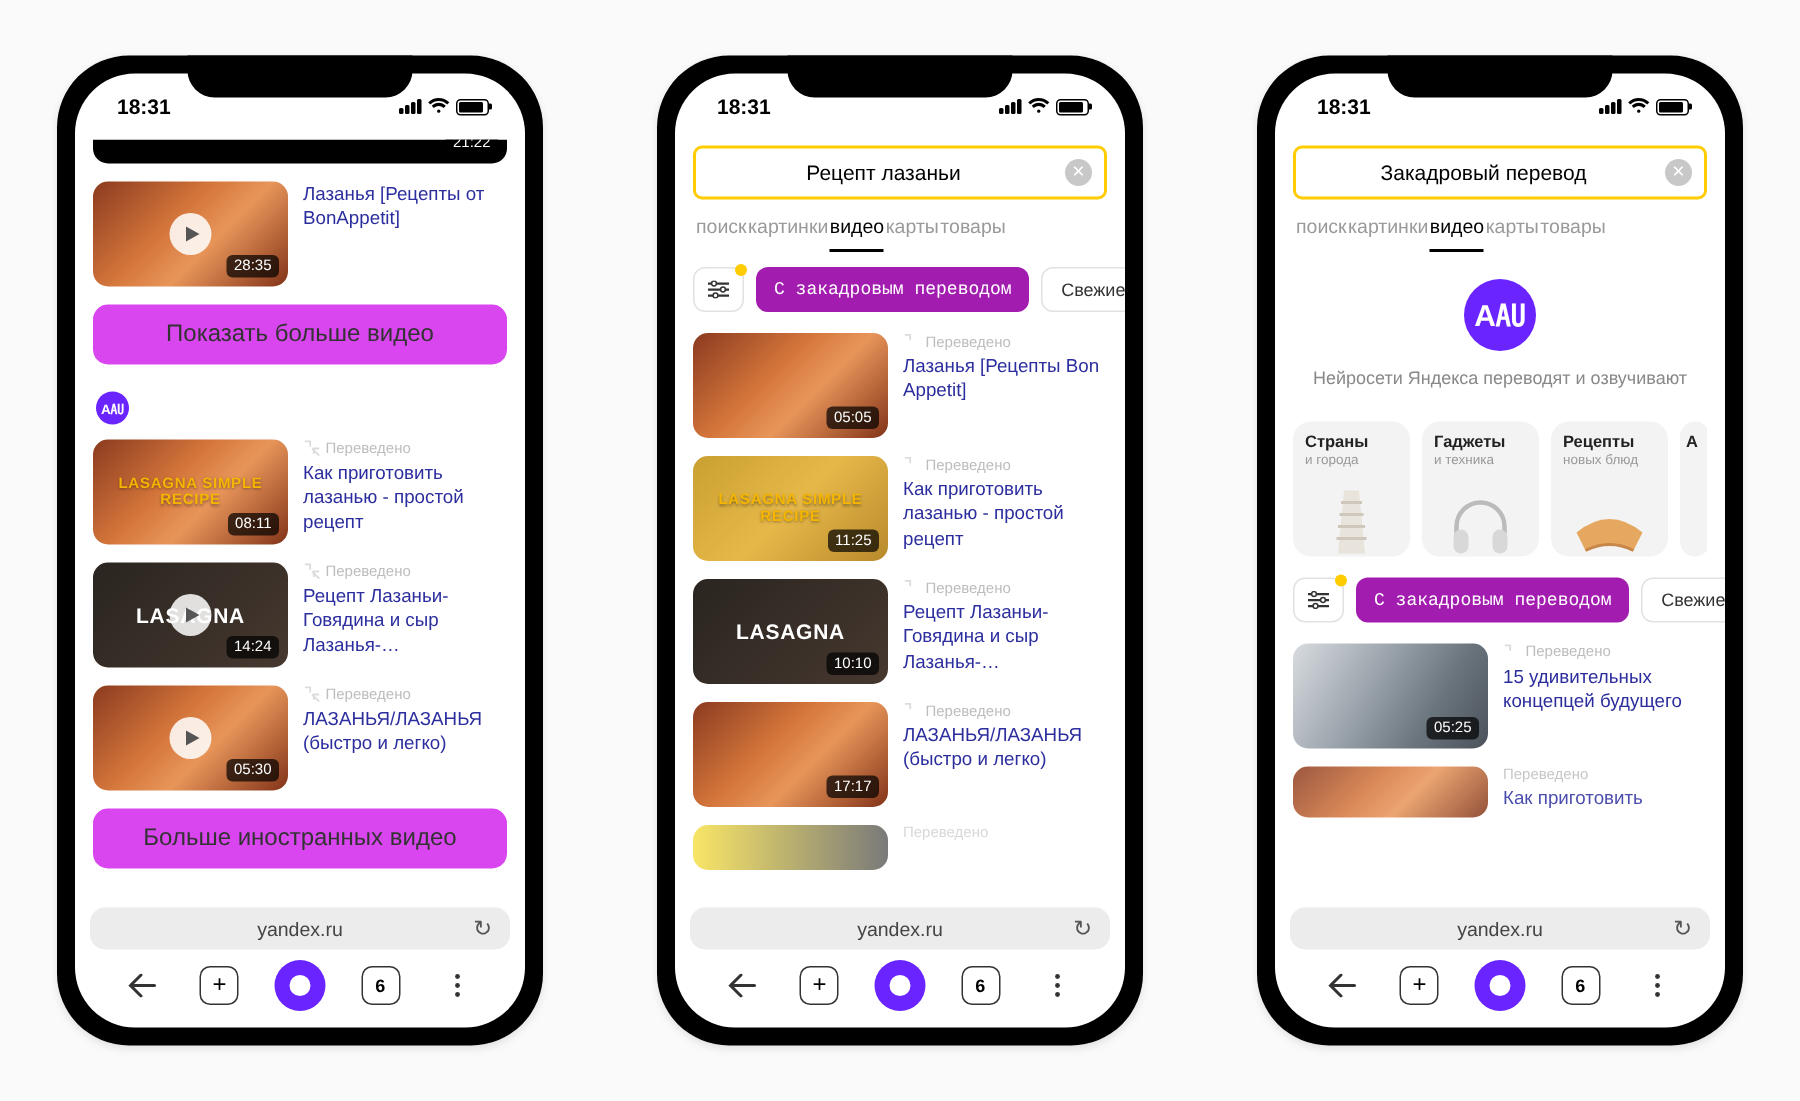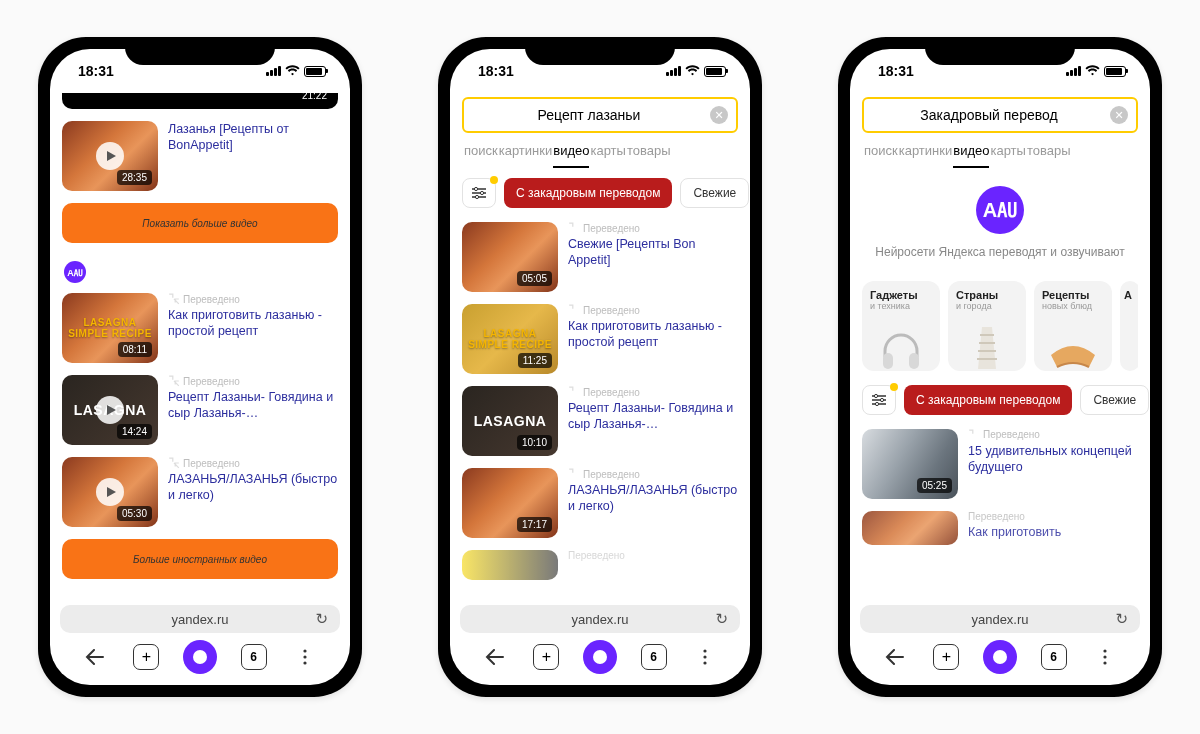--- a/index.html
+++ b/index.html
@@ -69,27 +69,27 @@
   .filter-icon{
     width:34px;height:30px;border:1px solid #e2e2e2;border-radius:8px;
     display:flex;align-items:center;justify-content:center;position:relative;
     flex-shrink:0;
   }
   .filter-icon .dot{position:absolute;top:-3px;right:-3px;width:8px;height:8px;border-radius:50%;background:#ffcc00;}
   .pill{
     height:30px;border-radius:8px;padding:0 12px;
     display:flex;align-items:center;font-size:12px;white-space:nowrap;
   }
-  .pill.dark{background:#b91c1c;color:#fff;}
+  .pill.dark{background:#a21caf;color:#fff;font-family:Liberation Mono, monospace;}
   .pill.light{background:#fff;border:1px solid #e2e2e2;color:#333;}
 
   
   .vitem { display:flex; gap:10px; padding:6px 0;}
   .thumb {
-    width:96px;height:70px;border-radius:10px;flex-shrink:0;
+    width:130px;height:70px;border-radius:10px;flex-shrink:0;
     position:relative; background-size:cover; background-position:center;
   }
   .thumb-food { background: linear-gradient(135deg,#8b3a1f 0%,#d4763b 40%,#e8955a 60%,#823318 100%);}
   .thumb-yellow { background: linear-gradient(135deg,#c9a030,#e6b84a 50%,#b8892a); }
   .thumb-dark { background: linear-gradient(135deg,#2a2520,#46382f);}
   .thumb-arch { background: linear-gradient(120deg,#d8dce0 0%,#9aa3ab 40%,#6b757e 70%,#4a525a 100%);}
   .thumb .overlay-text{
     position:absolute;left:6px;right:6px;top:50%;transform:translateY(-50%);
     font-weight:800;font-size:10px;color:#fff;text-align:center;letter-spacing:.5px;
   }
@@ -105,23 +105,23 @@
     display:flex;align-items:center;justify-content:center;
   }
   .play::after{content:"";border-left:9px solid #555;border-top:5px solid transparent;border-bottom:5px solid transparent;margin-left:2px;}
   .vmeta{ flex:1; font-size:12px; display:flex;flex-direction:column;gap:2px;}
   .translated{ color:#bdbdbd; font-size:10px; display:flex;align-items:center;gap:3px;}
   .translated .ticon{width:12px;height:12px;opacity:.5;}
   .vtitle{ color:#2c2e9e; line-height:1.3; font-size:12.5px; }
 
   
   .graybtn{
-    background:#f97316;border-radius:10px;height:40px;
+    background:#d946ef;border-radius:10px;height:40px;
     display:flex;align-items:center;justify-content:center;
-    font-size:10px; color:#333; margin:6px 0;font-style:italic;
+    font-size:16px; color:#333; margin:6px 0;
   }
   .section-hdr{
     display:flex;align-items:center;gap:8px;font-weight:700;
     font-size:14.5px; padding:12px 2px 4px;
   }
   .badge-circle{width:22px;height:22px;border-radius:50%;background:#6a24ff;display:flex;align-items:center;justify-content:center;color:#fff;font-size:9px;font-weight:700;}
 
   
   .promo{ text-align:center; padding:18px 8px 10px;}
   .promo .picon{
@@ -337,21 +337,21 @@
           <div class="thumb thumb-food">
               <span class="dur">05:05</span>
             </div>
           <div class="vmeta">
               <div class="translated">
                 <svg class="ticon" viewBox="0 0 10 10">
                   <path d="M1 1h3v3" stroke="#bbb" fill="none"></path>
                 </svg>
                 <span>Переведено</span>
               </div>
-            <div class="vtitle">Свежие [Рецепты Bon Appetit]</div>
+            <div class="vtitle">Лазанья [Рецепты Bon Appetit]</div>
             </div>
         </div>
         <div class="vitem">
           <div class="thumb thumb-yellow">
             <span class="overlay-text yellow">LASAGNA SIMPLE RECIPE</span>
             <span class="dur">11:25</span>
             </div>
           <div class="vmeta">
               <div class="translated">
                 <svg class="ticon" viewBox="0 0 10 10">
@@ -463,37 +463,37 @@
       </div>
 
       <div class="scroll">
         <div class="promo">
           <div class="picon">A㍳</div>
           <p>Нейросети Яндекса переводят и озвучивают</p>
         </div>
 
         <div class="catrow">
           <div class="catcard">
+            <span class="ct">Страны</span>
+            <span class="cs">и города</span>
+            <div class="cimg">
+                <svg width="30" height="46" viewBox="0 0 30 46">
+                  <path d="M10 2h10l4 42H6z" fill="#e8e4dc"></path>
+                  <path d="M8 10h14M7 18h16M6 26h18M5 34h20" stroke="#cfc8ba" stroke-width="2"></path>
+                </svg>
+              </div>
+          </div>
+          <div class="catcard">
             <span class="ct">Гаджеты</span>
             <span class="cs">и техника</span>
             <div class="cimg">
                 <svg width="44" height="40" viewBox="0 0 44 40">
                   <path d="M6 26v-6a16 16 0 0132 0v6" stroke="#bbb" stroke-width="3" fill="none"></path>
                   <rect x="4" y="22" width="10" height="16" rx="5" fill="#d8d8d8"></rect>
                   <rect x="30" y="22" width="10" height="16" rx="5" fill="#d8d8d8"></rect>
-                </svg>
-              </div>
-          </div>
-          <div class="catcard">
-            <span class="ct">Страны</span>
-            <span class="cs">и города</span>
-            <div class="cimg">
-                <svg width="30" height="46" viewBox="0 0 30 46">
-                  <path d="M10 2h10l4 42H6z" fill="#e8e4dc"></path>
-                  <path d="M8 10h14M7 18h16M6 26h18M5 34h20" stroke="#cfc8ba" stroke-width="2"></path>
                 </svg>
               </div>
           </div>
           <div class="catcard">
             <span class="ct">Рецепты</span>
             <span class="cs">новых блюд</span>
             <div class="cimg">
                 <svg width="48" height="36" viewBox="0 0 48 36">
                   <path d="M2 20 Q24 2 46 20 L40 32 Q24 24 8 32 Z" fill="#e6a860"></path>
                   <path d="M8 32 Q24 24 40 32" stroke="#c7874a" stroke-width="2" fill="none"></path>

